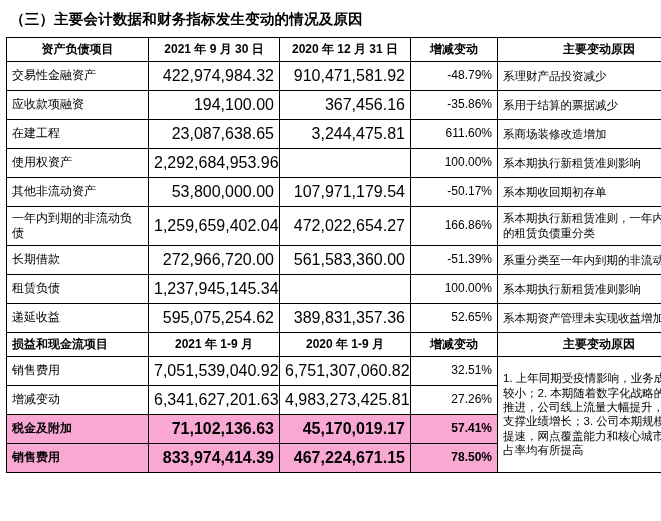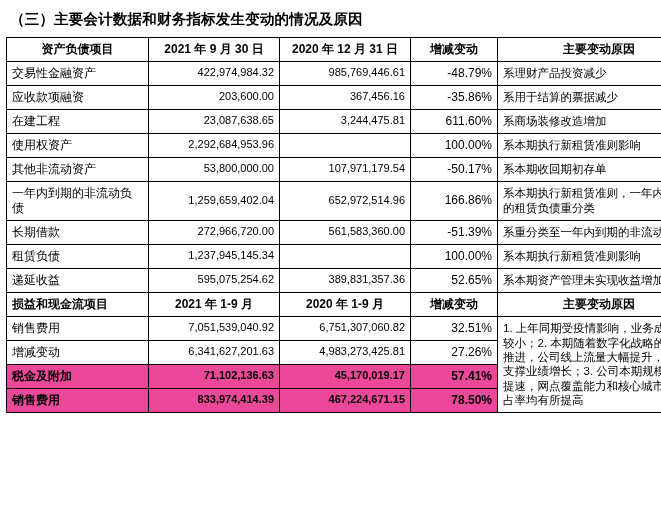--- a/index.html
+++ b/index.html
@@ -51,33 +51,33 @@
     text-align: center;
     font-size: 12px;
   }
   .c-item {
     width: 131px;
     text-align: left;
   }
   .c-num {
     width: 120px;
     text-align: right;
-    font-size: 11px;
+    font-size: 16px;
   }
   .c-chg {
     width: 76px;
     text-align: right;
   }
   .c-reason {
     width: 192px;
     text-align: left;
     font-size: 11.5px;
   }
   .hl {
-    background: #ec4899;
+    background: #f9a8d4;
   }
   .bold-cell {
     font-weight: bold;
   }
   .reason-tall {
     font-size: 11.5px;
     line-height: 1.45;
   }
 </style>
 </head>
@@ -94,28 +94,28 @@
         <td class="c-item">资产负债项目</td>
         <td class="c-num" style="text-align:center">2021 年 9 月 30 日</td>
         <td class="c-num" style="text-align:center">2020 年 12 月 31 日</td>
         <td class="c-chg" style="text-align:center">增减变动</td>
         <td class="c-reason" style="text-align:center">主要变动原因</td>
       </tr>
 
       <tr>
         <td class="c-item">交易性金融资产</td>
         <td class="c-num">422,974,984.32</td>
-        <td class="c-num">985,769,446.61</td>
+        <td class="c-num">910,471,581.92</td>
         <td class="c-chg">-48.79%</td>
         <td class="c-reason">系理财产品投资减少</td>
       </tr>
 
       <tr>
         <td class="c-item">应收款项融资</td>
-        <td class="c-num">203,600.00</td>
+        <td class="c-num">194,100.00</td>
         <td class="c-num">367,456.16</td>
         <td class="c-chg">-35.86%</td>
         <td class="c-reason">系用于结算的票据减少</td>
       </tr>
 
       <tr>
         <td class="c-item">在建工程</td>
         <td class="c-num">23,087,638.65</td>
         <td class="c-num">3,244,475.81</td>
         <td class="c-chg">611.60%</td>
@@ -134,21 +134,21 @@
         <td class="c-item">其他非流动资产</td>
         <td class="c-num">53,800,000.00</td>
         <td class="c-num">107,971,179.54</td>
         <td class="c-chg">-50.17%</td>
         <td class="c-reason">系本期收回期初存单</td>
       </tr>
 
       <tr>
         <td class="c-item">一年内到期的非流动负债</td>
         <td class="c-num">1,259,659,402.04</td>
-        <td class="c-num">652,972,514.96</td>
+        <td class="c-num">472,022,654.27</td>
         <td class="c-chg">166.86%</td>
         <td class="c-reason">系本期执行新租赁准则，一年内到期的租赁负债重分类</td>
       </tr>
 
       <tr>
         <td class="c-item">长期借款</td>
         <td class="c-num">272,966,720.00</td>
         <td class="c-num">561,583,360.00</td>
         <td class="c-chg">-51.39%</td>
         <td class="c-reason">系重分类至一年内到期的非流动负债</td>

